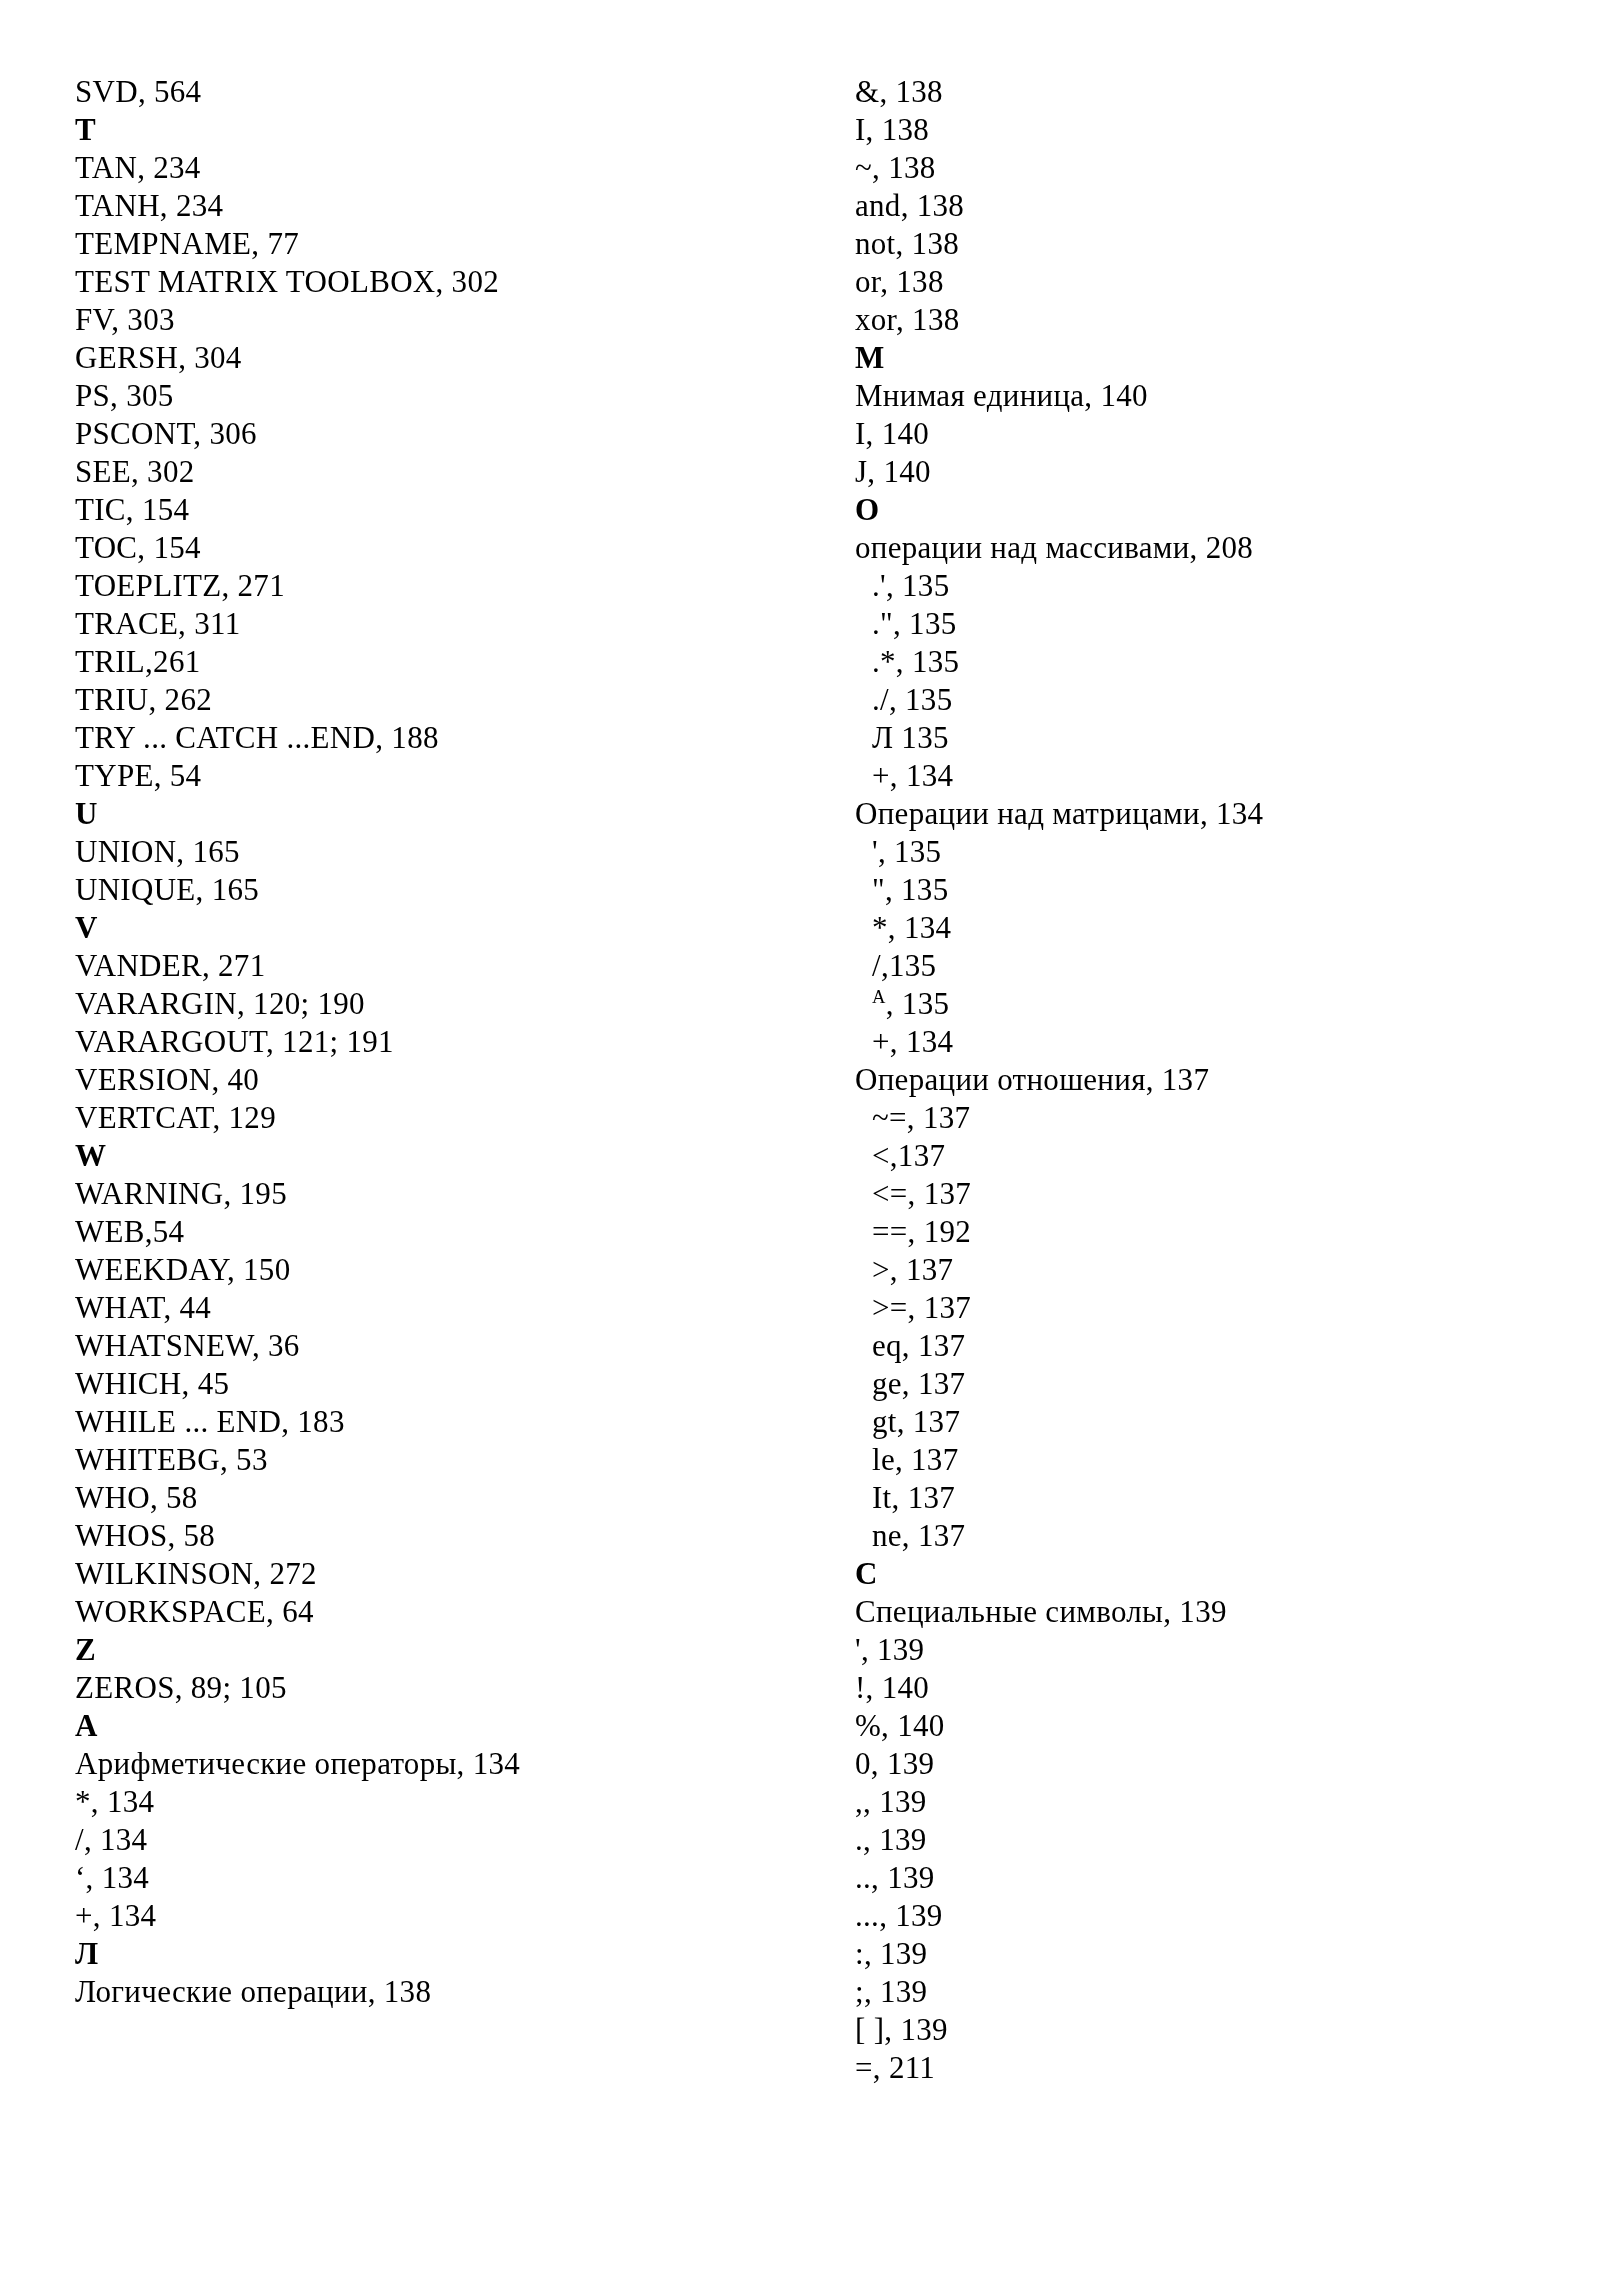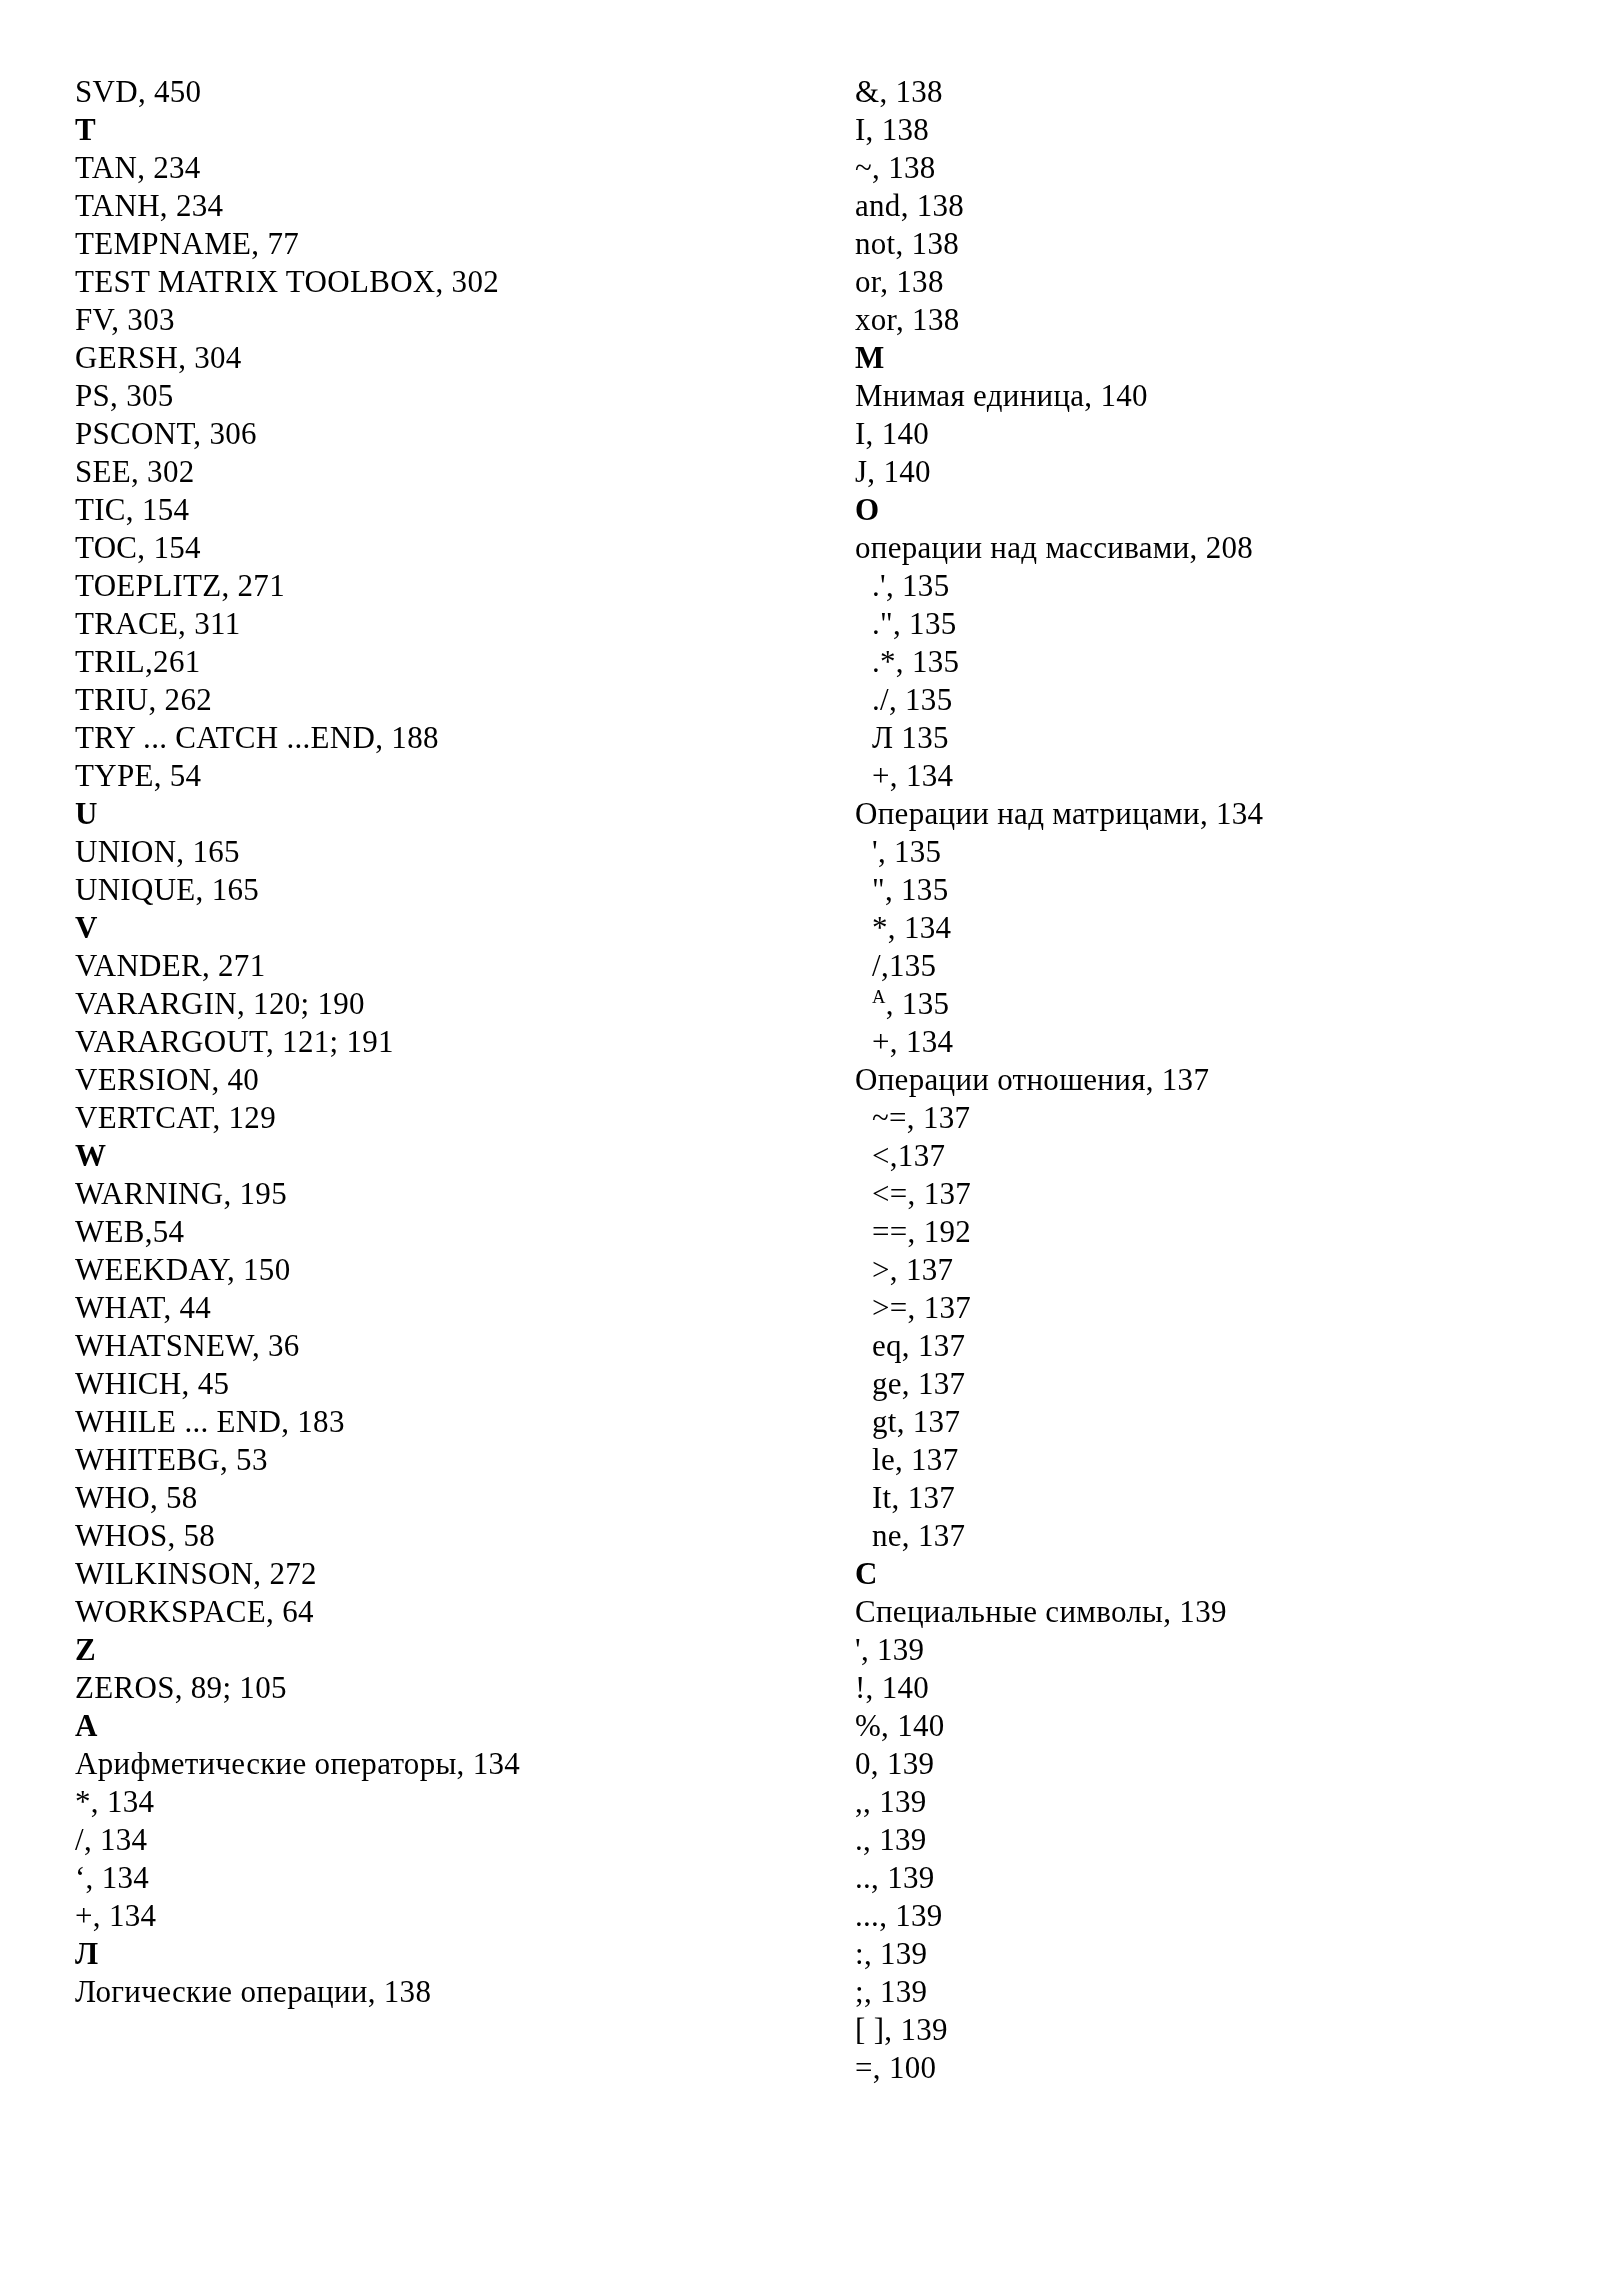--- a/index.html
+++ b/index.html
@@ -39,21 +39,21 @@
     font-size: 60%;
     line-height: 0;
     vertical-align: super;
   }
 </style>
 </head>
 <body>
 
 <div class="page">
   <div class="col col-left">
-      <div class="entry">SVD, 450</div>
+      <div class="entry">SVD, 564</div>
       <div class="entry bold">T</div>
       <div class="entry">TAN, 234</div>
       <div class="entry">TANH, 234</div>
       <div class="entry">TEMPNAME, 77</div>
       <div class="entry">TEST MATRIX TOOLBOX, 302</div>
       <div class="entry">FV, 303</div>
       <div class="entry">GERSH, 304</div>
       <div class="entry">PS, 305</div>
       <div class="entry">PSCONT, 306</div>
       <div class="entry">SEE, 302</div>
@@ -144,16 +144,16 @@
       <div class="entry">!, 140</div>
       <div class="entry">%, 140</div>
       <div class="entry">0, 139</div>
       <div class="entry">,, 139</div>
       <div class="entry">., 139</div>
       <div class="entry">.., 139</div>
       <div class="entry">..., 139</div>
       <div class="entry">:, 139</div>
       <div class="entry">;, 139</div>
       <div class="entry">[ ], 139</div>
-      <div class="entry">=, 100</div>
+      <div class="entry">=, 211</div>
     </div>
 </div>
 
 
 </body></html>

